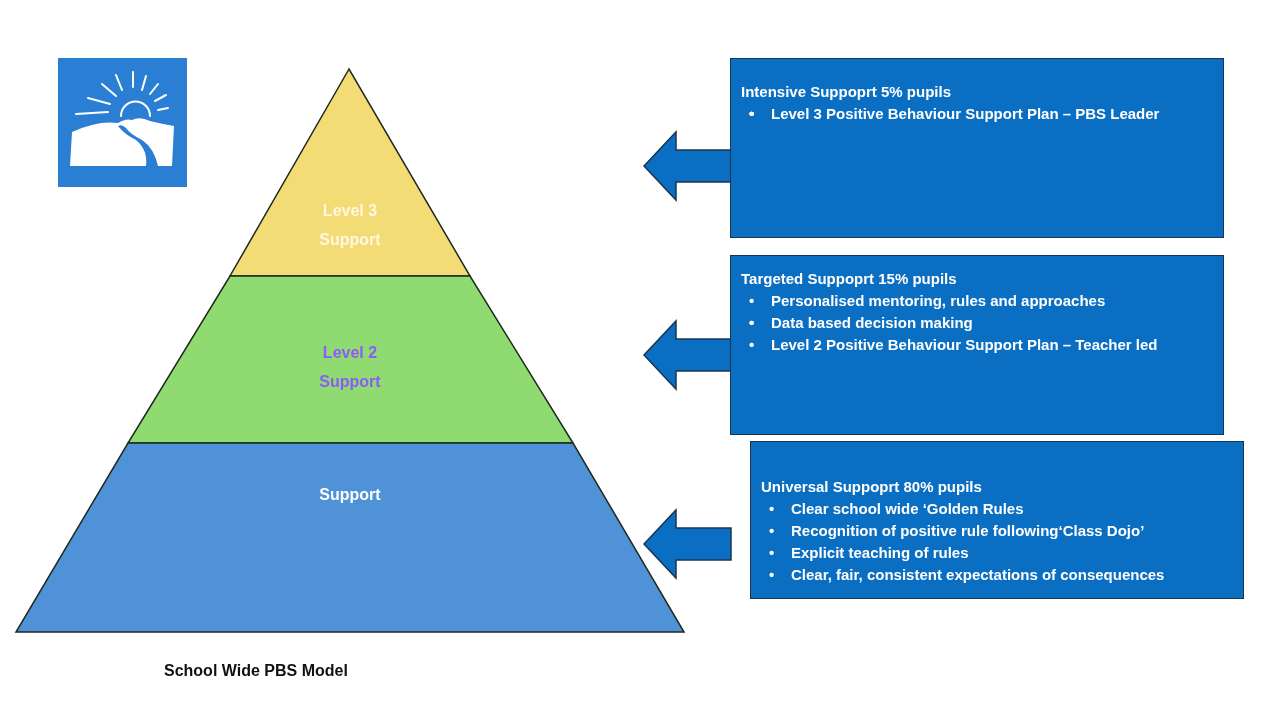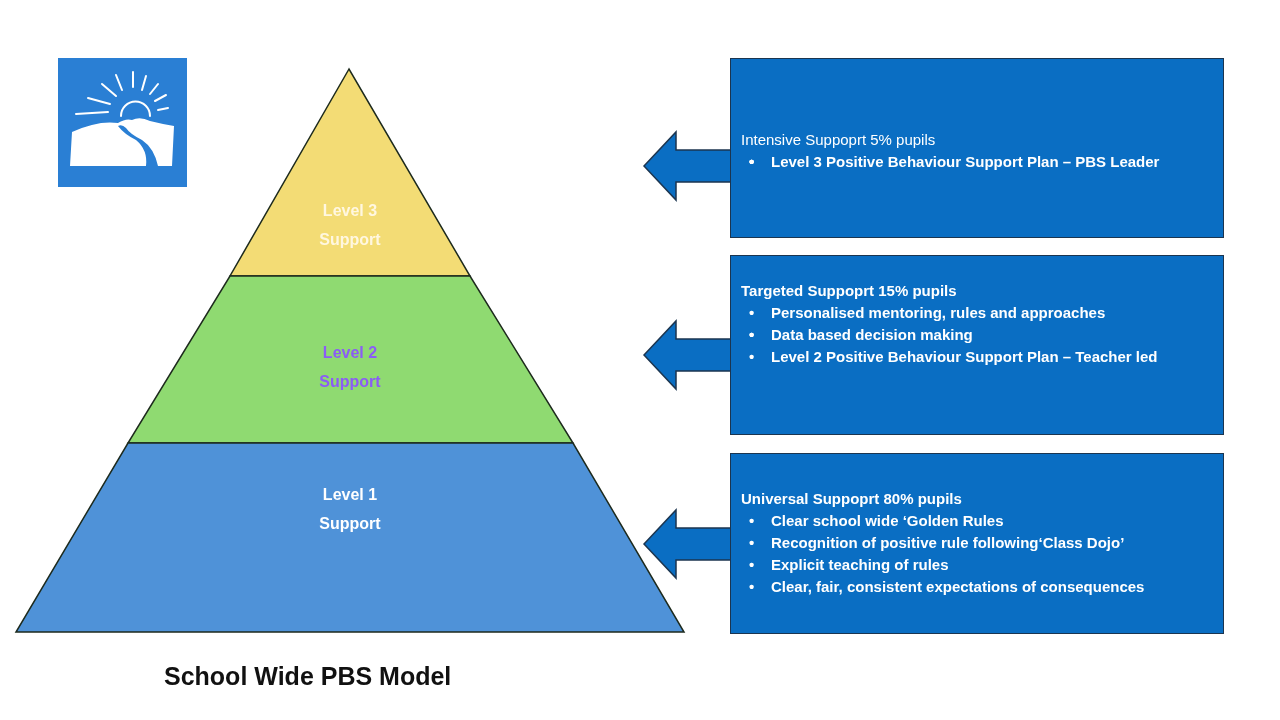--- a/index.html
+++ b/index.html
@@ -5,33 +5,33 @@
   html, body { margin: 0; padding: 0; }
   body { width: 1280px; height: 720px; background: #ffffff; position: relative; overflow: hidden; font-family: "Liberation Sans", sans-serif; }
   .logo { position: absolute; left: 58px; top: 58px; width: 129px; height: 129px; background: #2a7fd4; }
   .pyramid { position: absolute; left: 0; top: 0; width: 700px; height: 650px; }
   .tier-label { position: absolute; width: 200px; text-align: center; color: #ffffff; font-weight: bold; font-size: 16px; line-height: 29px; }
   .tier-label.l3 { left: 250px; top: 196px; color: #fff7e0; }
   .tier-label.l2 { left: 250px; top: 338px; color: #8b5cf6; }
   .tier-label.l1 { left: 250px; top: 480px; }
   .box { position: absolute; left: 730px; width: 494px; background: #0a6ec3; border: 1.5px solid #1b3550; box-sizing: border-box; color: #ffffff; padding: 0 10px; }
   .box.b3 { top: 58px; height: 180px; padding-top: 22px; }
-  .box.b2 { top: 255px; height: 180px; padding-top: 24px; }
-  .box.b1 { top: 453px; height: 181px; padding-top: 34px; }
+  .box.b2 { top: 255px; height: 180px; padding-top: 12px; }
+  .box.b1 { top: 441px; height: 158px; padding-top: 34px; margin-left: 20px; }
   .box-title { font-size: 15px; line-height: 22px; }
-  .box.b3 .box-title { font-weight: normal; margin-top: 48px; }
+  .box.b3 .box-title { font-weight: bold; }
   .box.b2 .box-title, .box.b1 .box-title { font-weight: bold; }
   .box ul { margin: 0; padding: 0; list-style: none; }
   .box li { position: relative; padding-left: 30px; font-size: 15px; line-height: 22px; font-weight: bold; }
   .box li .bullet { position: absolute; left: 8px; top: 0; }
   .arrow { position: absolute; left: 642px; width: 90px; height: 72px; }
   .arrow.a3 { top: 130px; }
   .arrow.a2 { top: 319px; }
   .arrow.a1 { top: 508px; }
-  .caption { position: absolute; left: 164px; top: 662px; font-size: 25px; font-weight: bold; color: #111111; }
+  .caption { position: absolute; left: 164px; top: 662px; font-size: 16px; font-weight: bold; color: #111111; }
 </style>
 </head>
 <body>
 
 <div class="logo">
   <svg width="129" height="129" viewBox="0 0 129 129">
     <g stroke="#ffffff" stroke-width="2" fill="none" stroke-linecap="round">
       <line x1="18" y1="56" x2="50" y2="54"></line>
       <line x1="30" y1="40" x2="52" y2="46"></line>
       <line x1="44" y1="26" x2="58" y2="38"></line>
@@ -55,21 +55,20 @@
 
 <div class="tier-label l3">
   <div>Level 3</div>
   <div>Support</div>
 </div>
 <div class="tier-label l2">
   <div>Level 2</div>
   <div>Support</div>
 </div>
 <div class="tier-label l1">
-  <div>Level 1</div>
   <div>Support</div>
 </div>
 
 <svg class="arrow a3" viewBox="0 0 90 72">
   <polygon points="2,36 34,2 34,20 89,20 89,52 34,52 34,70" fill="#0a6ec3" stroke="#1b3550" stroke-width="1.5"></polygon>
 </svg>
 <svg class="arrow a2" viewBox="0 0 90 72">
   <polygon points="2,36 34,2 34,20 89,20 89,52 34,52 34,70" fill="#0a6ec3" stroke="#1b3550" stroke-width="1.5"></polygon>
 </svg>
 <svg class="arrow a1" viewBox="0 0 90 72">

